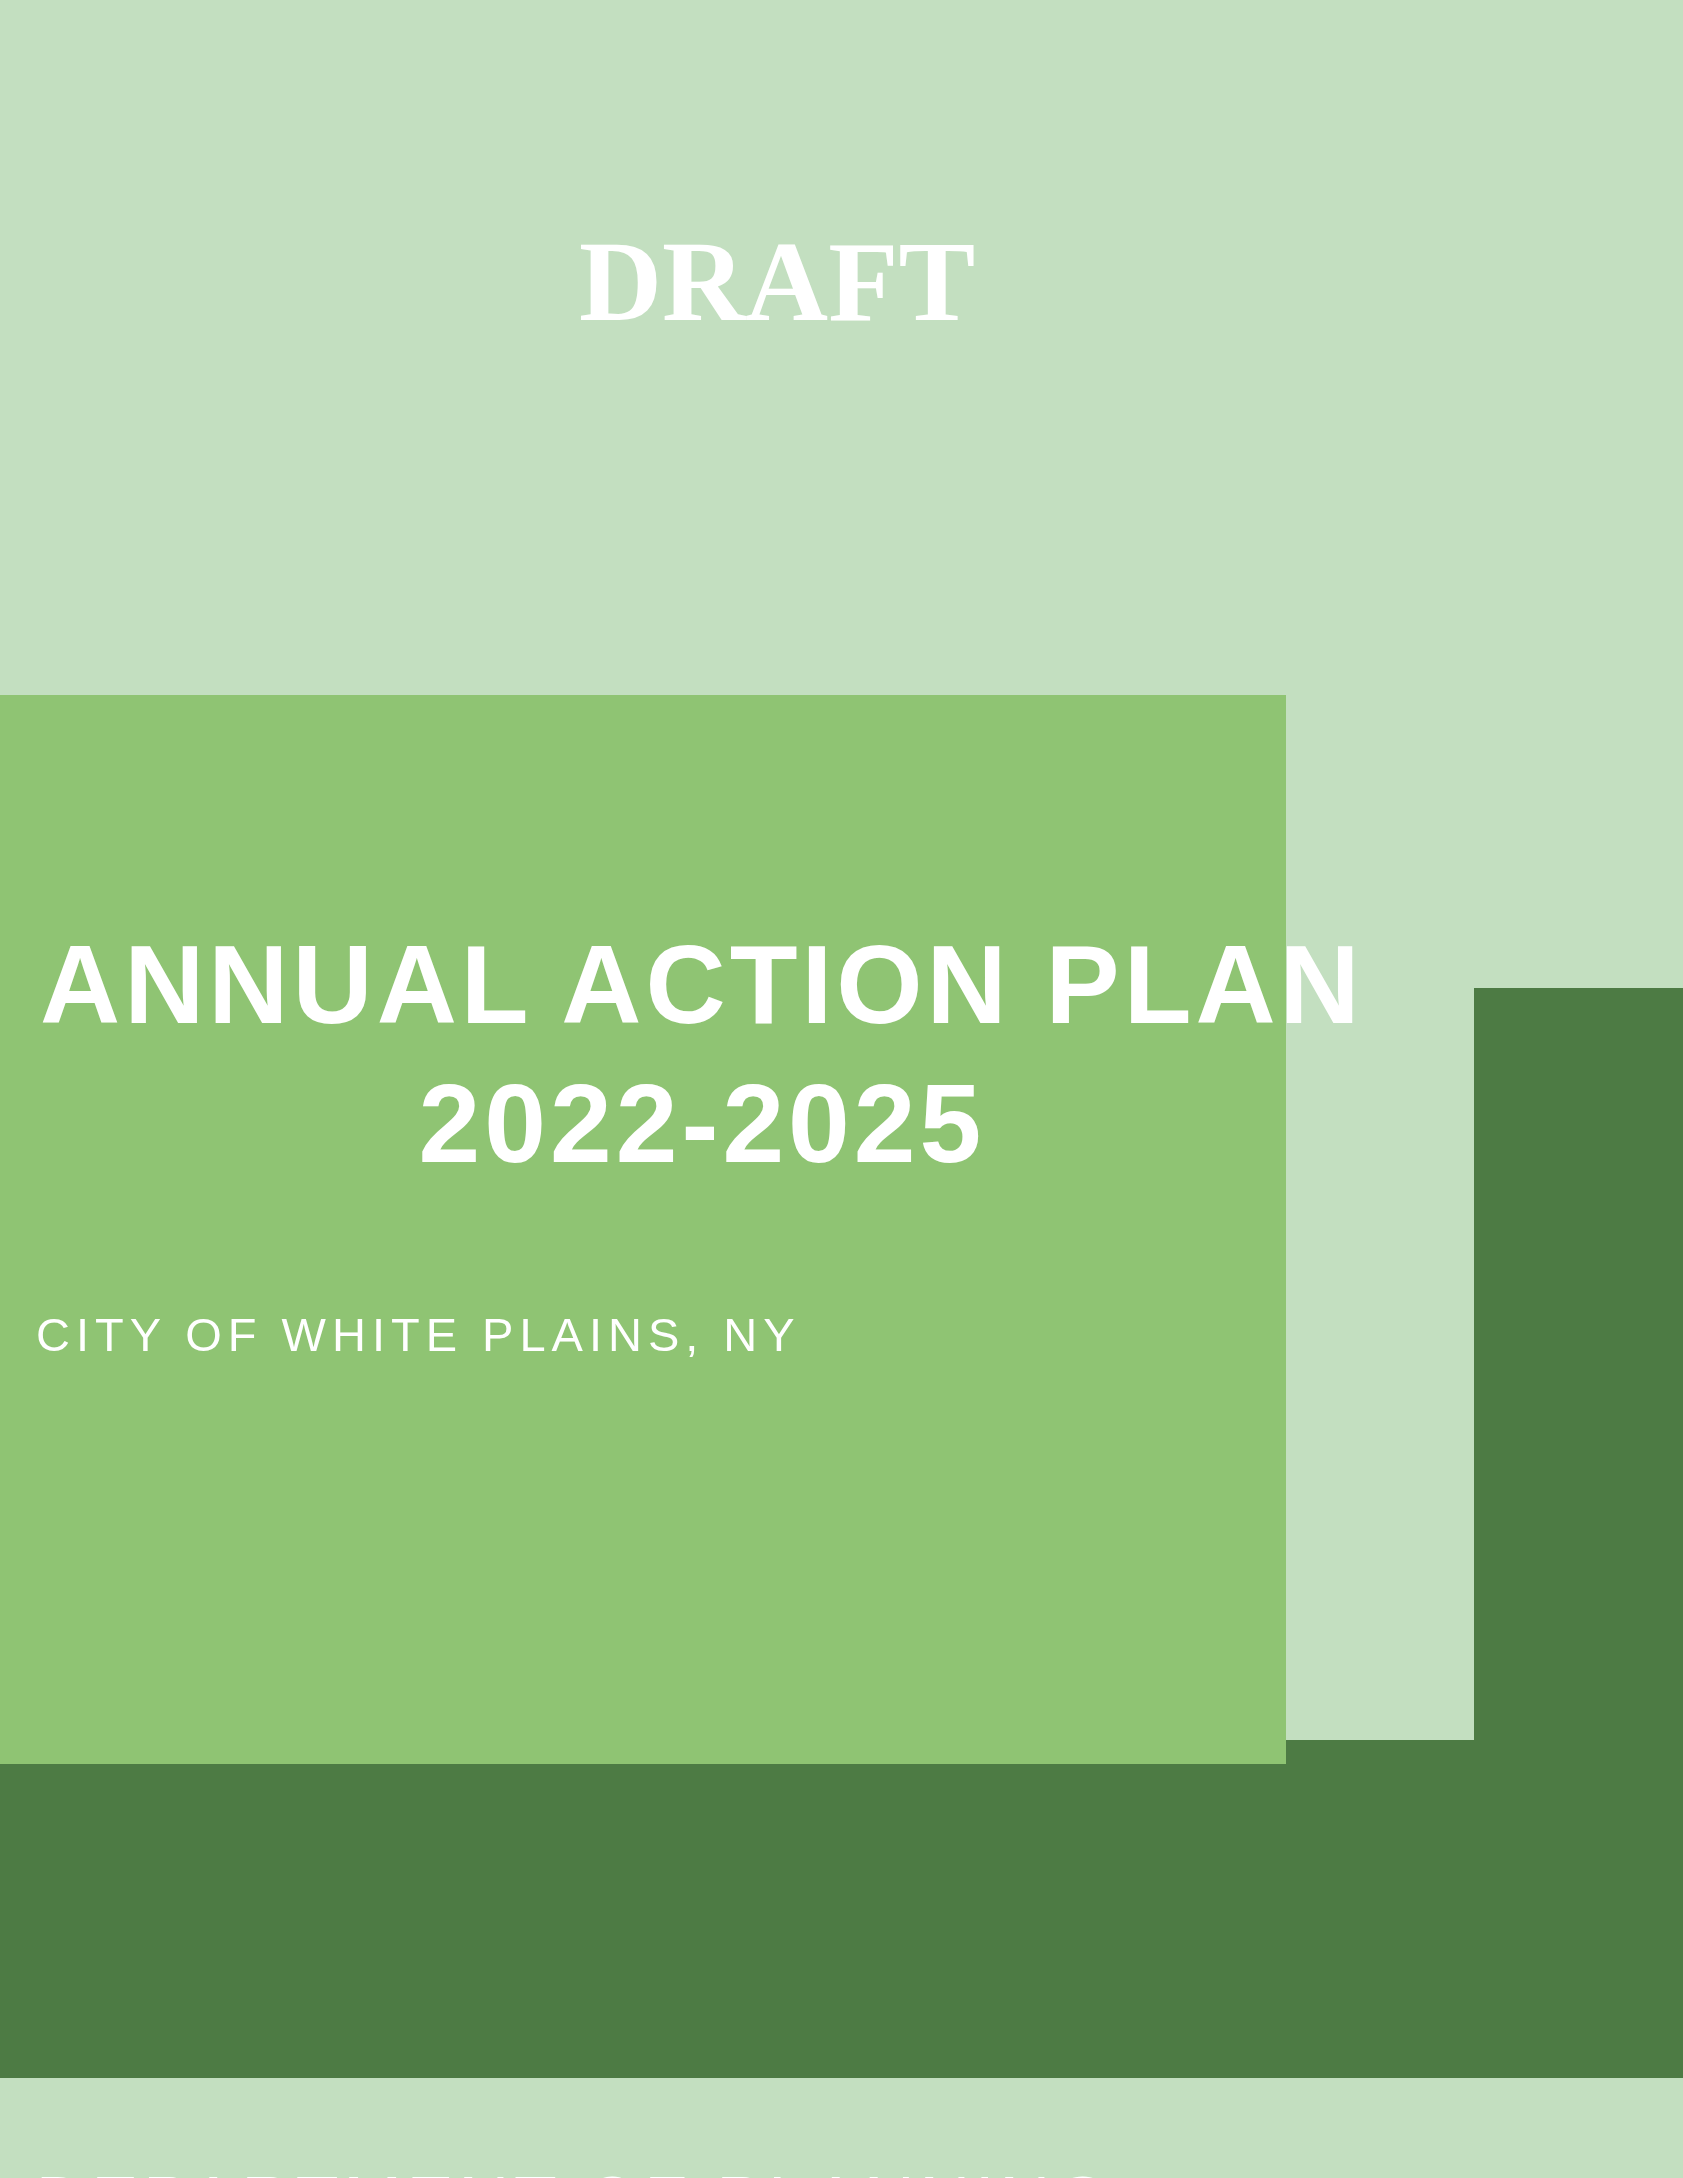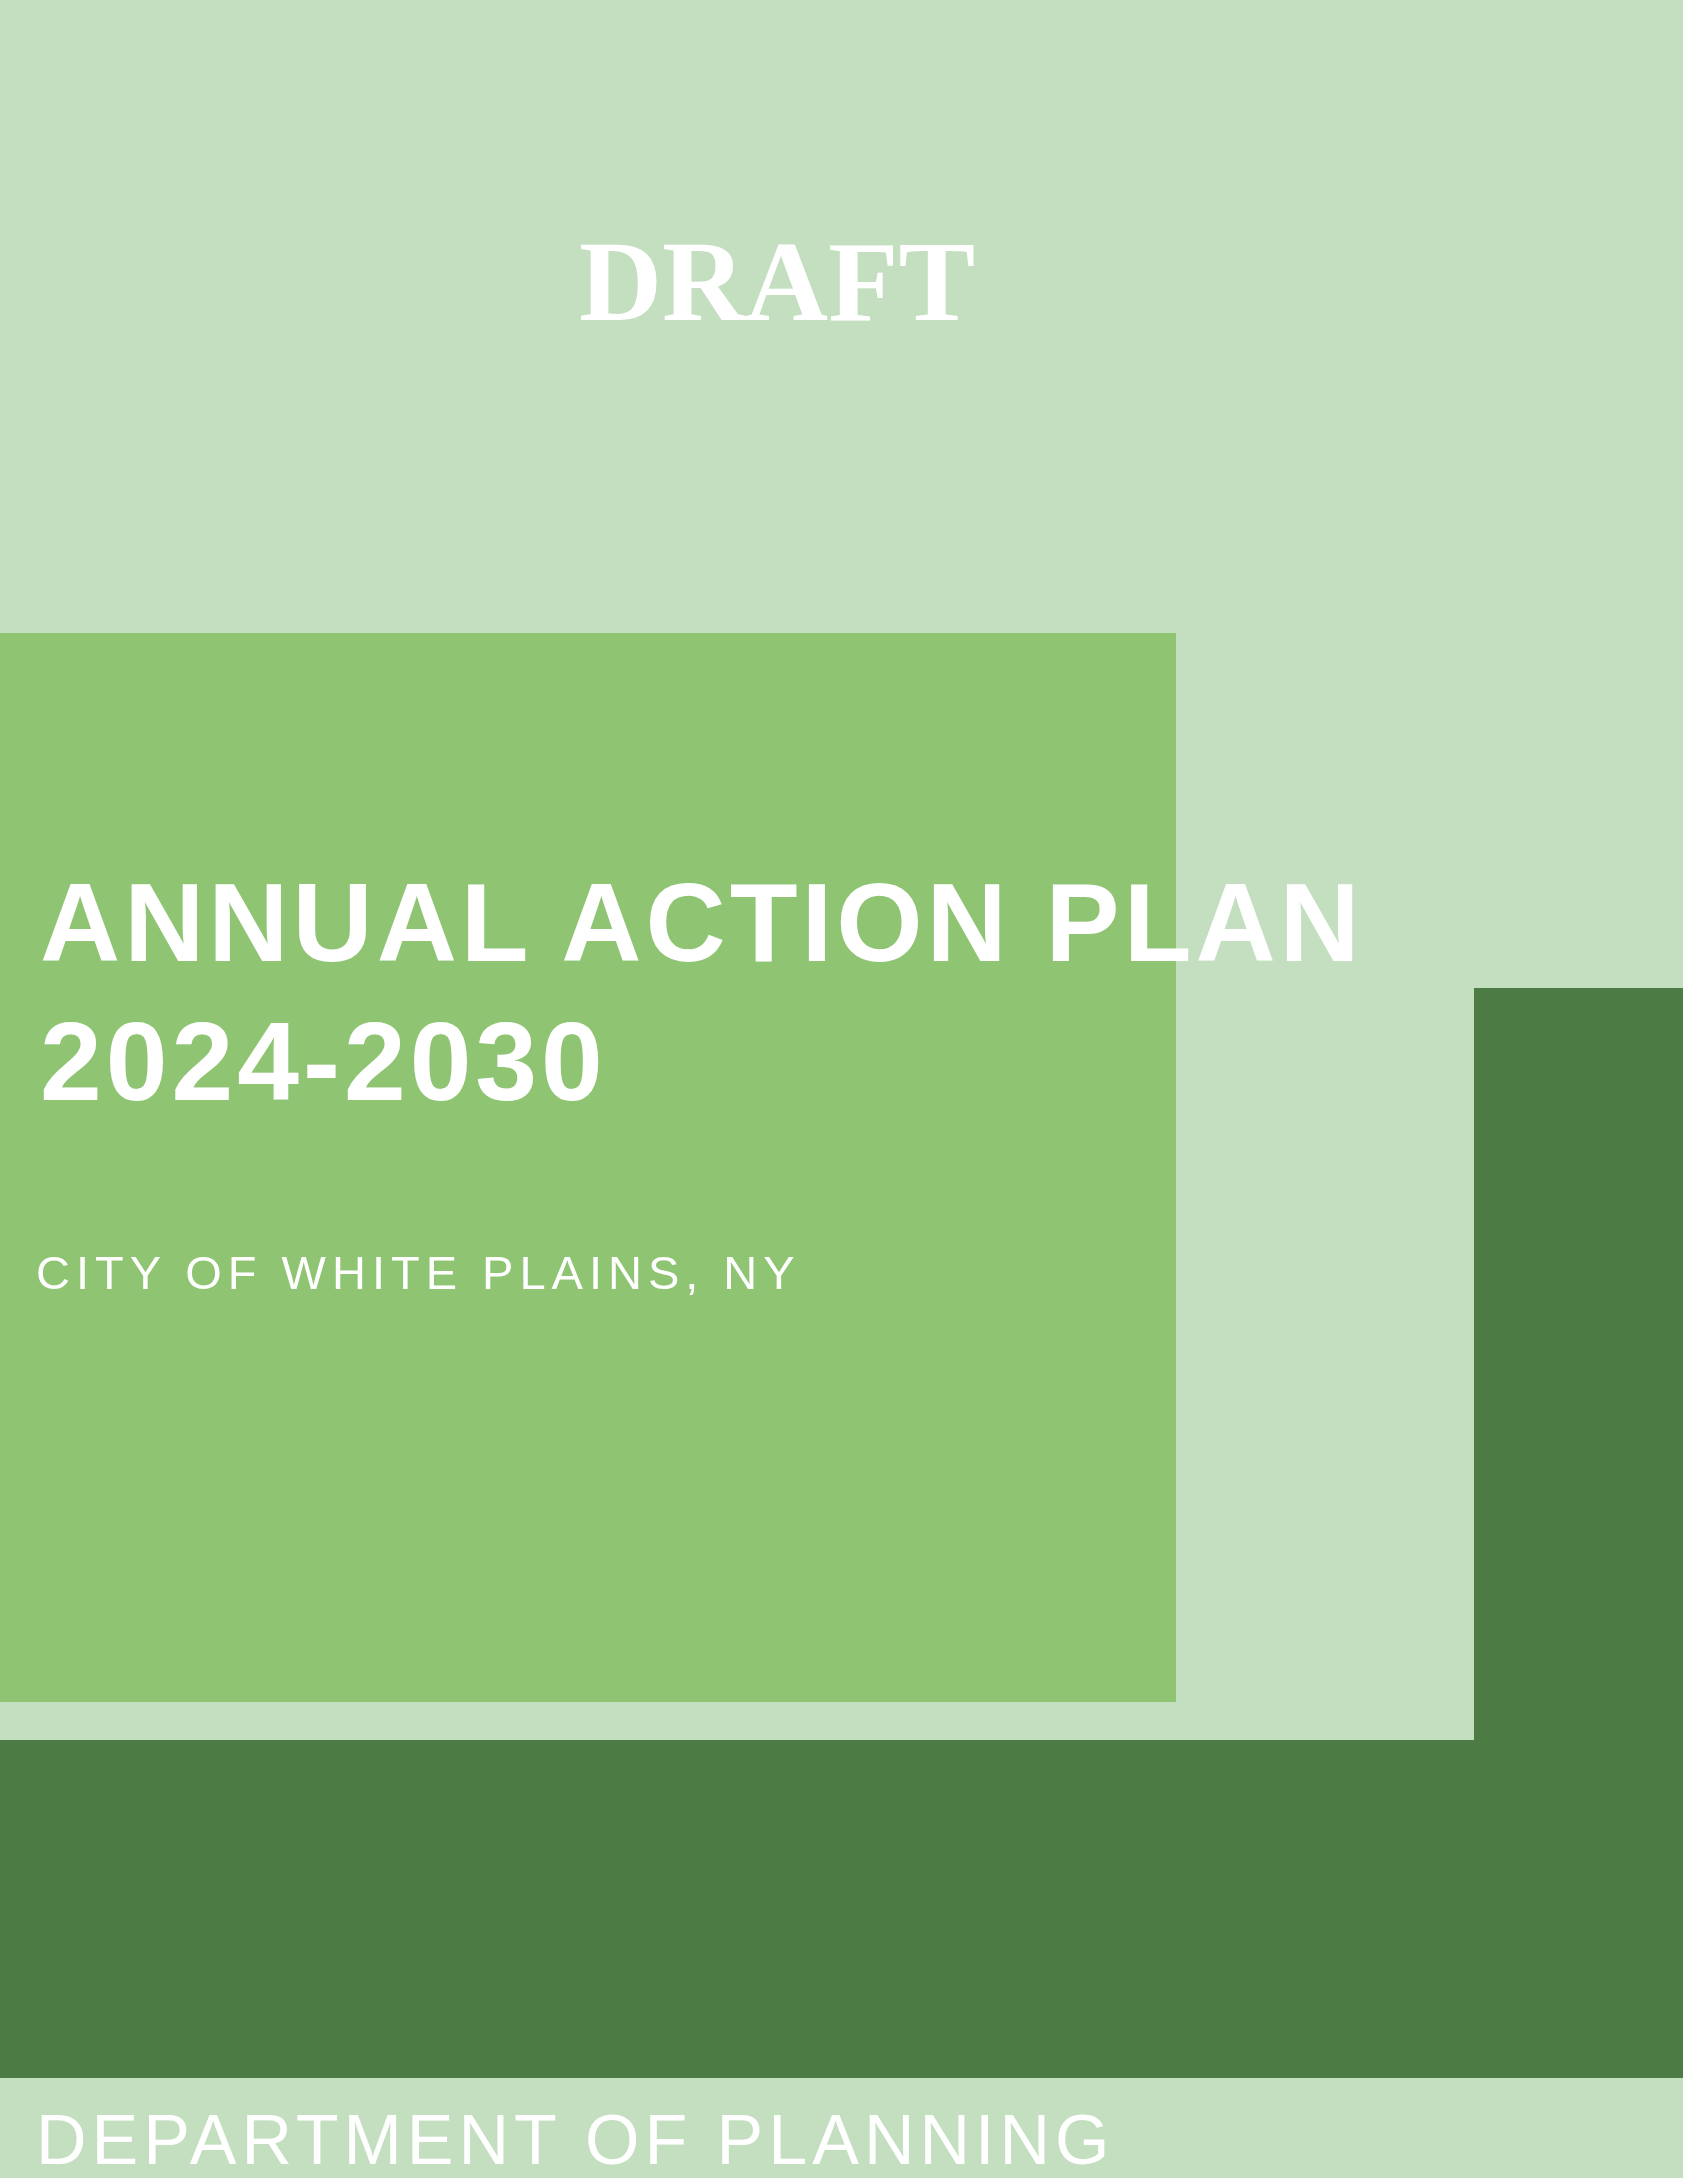--- a/index.html
+++ b/index.html
@@ -27,24 +27,25 @@
     font-weight: 700;
     font-size: 115px;
     line-height: 1;
     color: var(--text-white, #ffffff);
     letter-spacing: 0px;
     white-space: nowrap;
   }
   .title-card {
     position: absolute;
     left: 0;
-    top: 633px;
-    width: 1176px;
+    top: 695px;
+    width: 1286px;
     height: 1069px;
     background: var(--card-green, #8fc473);
+    text-align: center;
   }
   .doc-title {
     position: absolute;
     left: 40px;
     top: 147px;
     font-size: 111px;
     font-weight: 700;
     line-height: 139px;
     letter-spacing: 4px;
     color: var(--text-white, #ffffff);
@@ -110,21 +111,21 @@
   <div class="dark-accent-column"></div>
 
   <div class="dark-accent-band"></div>
 
   <div class="bottom-light-strip"></div>
 
   <div class="title-card">
 
     <h1 class="doc-title">
       <span class="title-line">ANNUAL ACTION PLAN</span>
-      <span class="title-line">2024-2030</span>
+      <span class="title-line">2022-2025</span>
     </h1>
 
     <div class="doc-subtitle">CITY OF WHITE PLAINS, NY</div>
 
     <div class="doc-org-line1">DEPARTMENT OF PLANNING</div>
 
   </div>
 
 </div>
 

